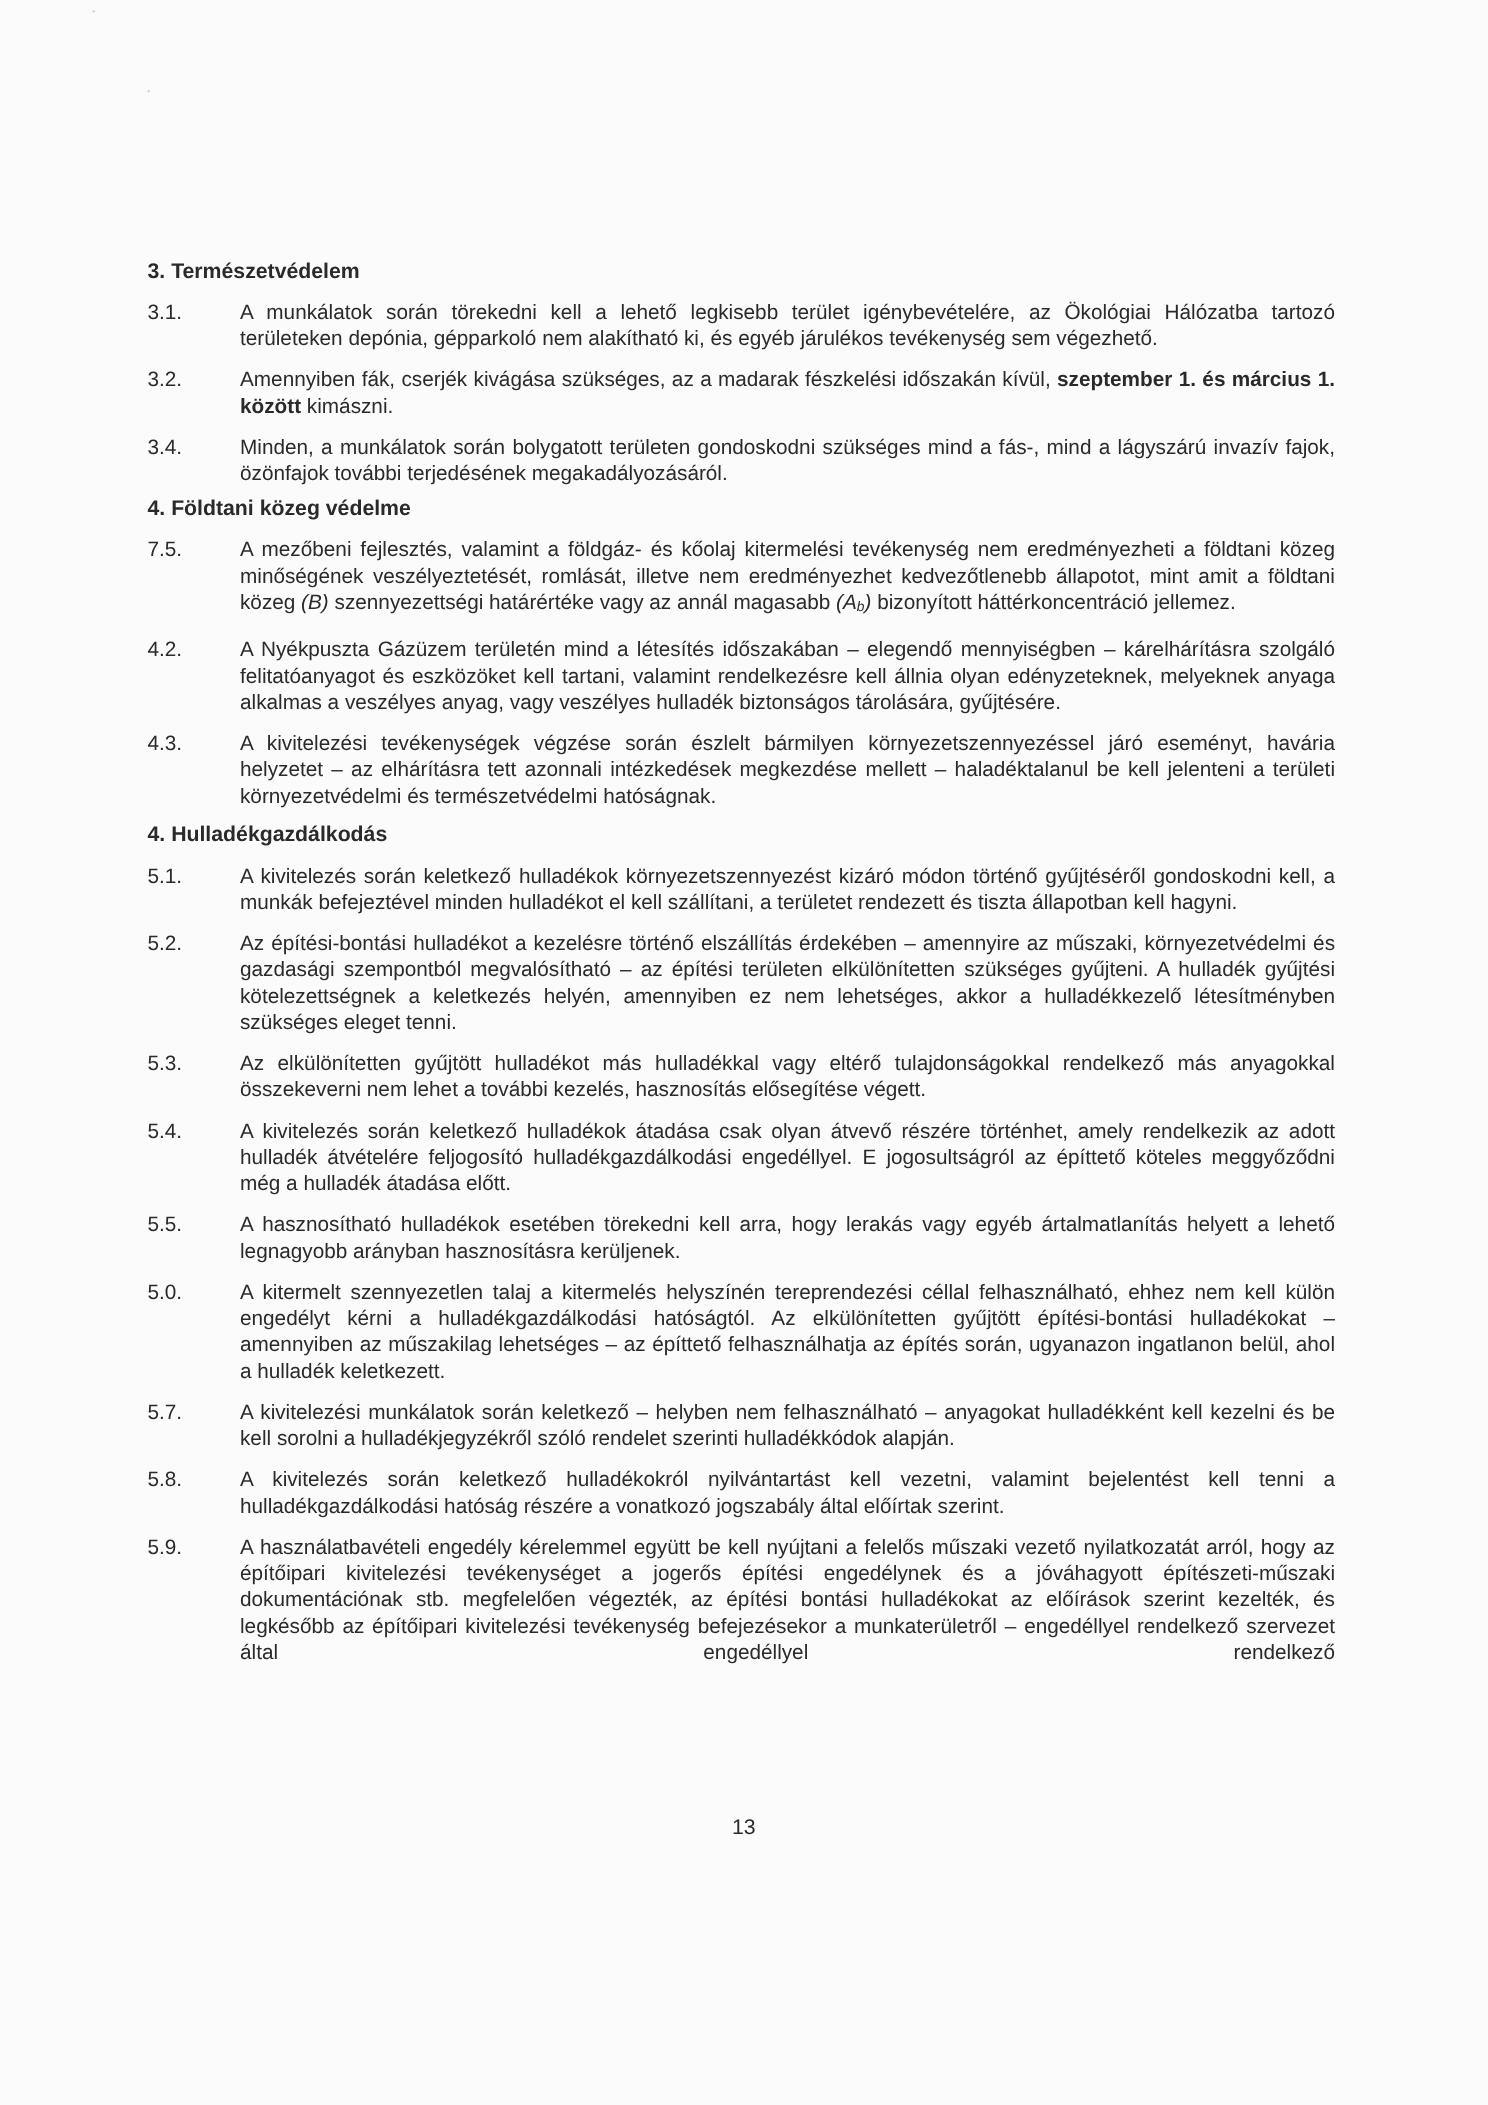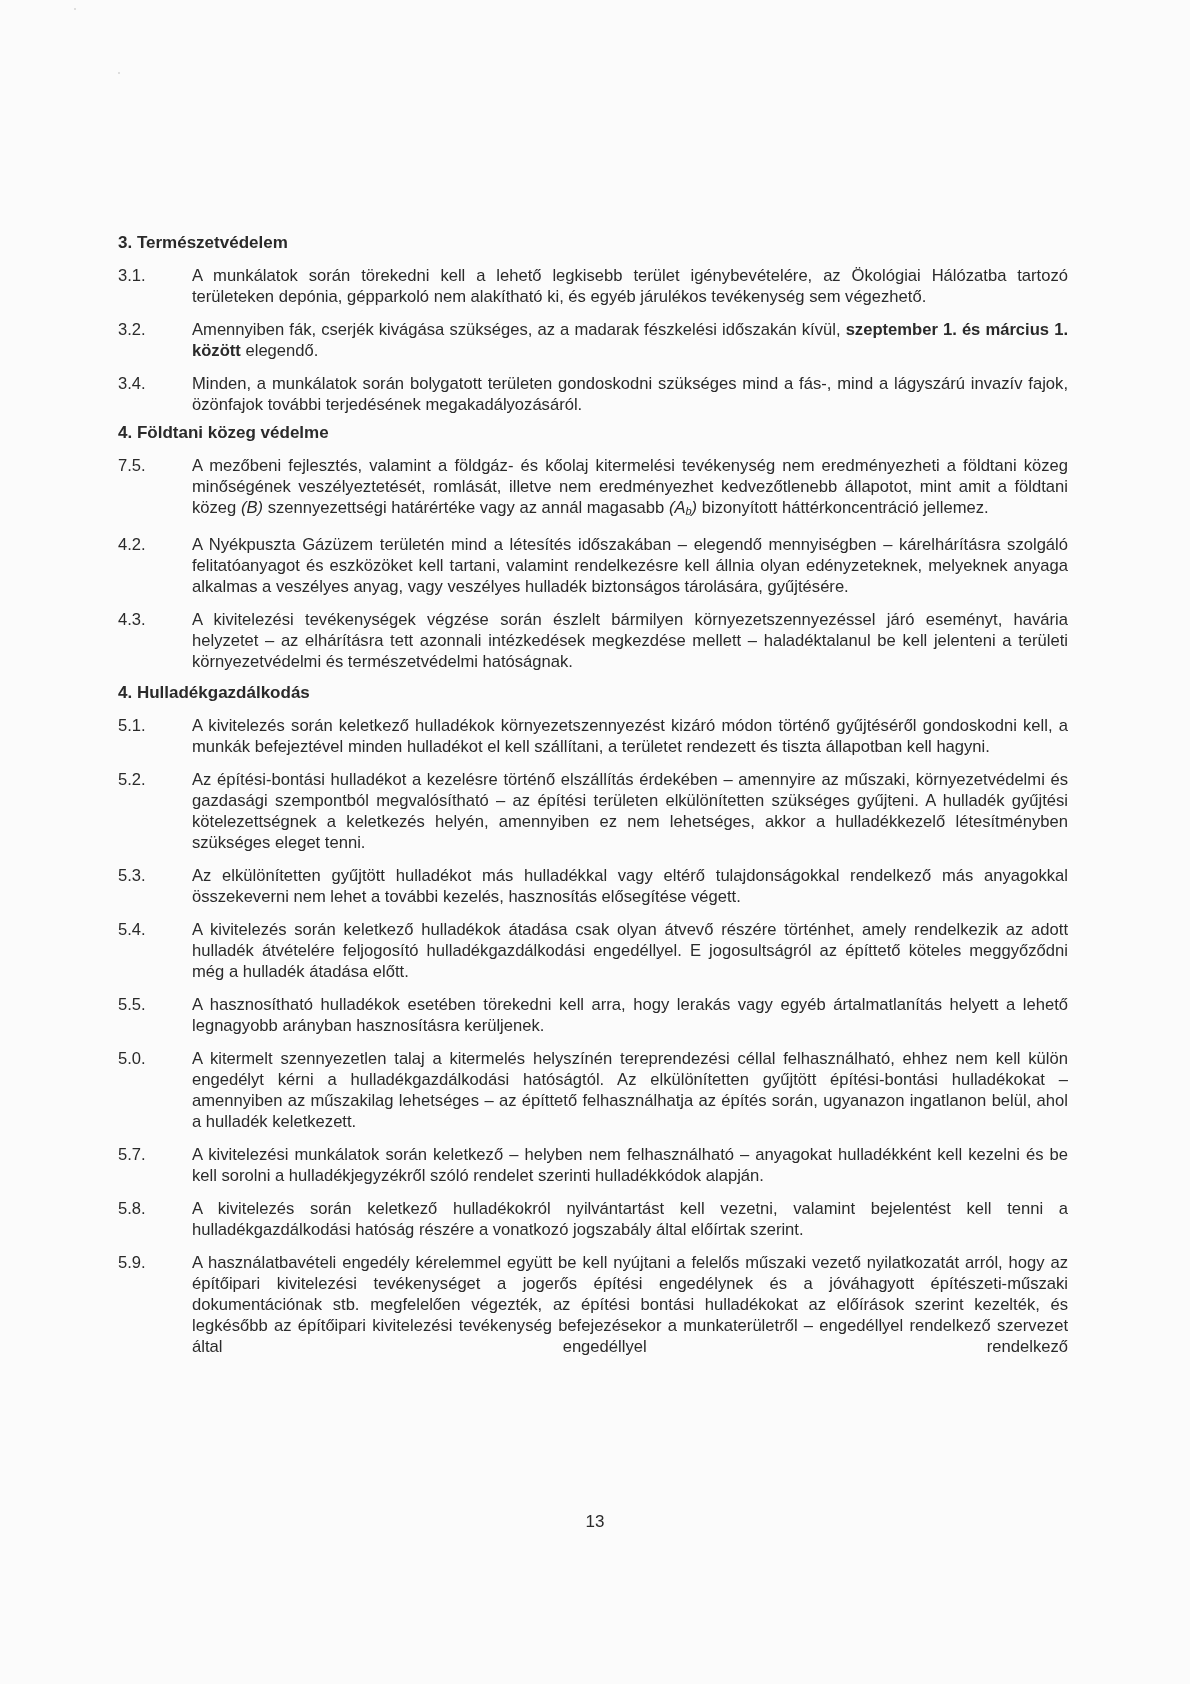--- a/index.html
+++ b/index.html
@@ -6,21 +6,21 @@
   body {
     width: 1190px; height: 1684px;
     background: #fbfbfb;
     position: relative;
     overflow: hidden;
     font-family: "Liberation Sans", sans-serif;
     color: #2a2a2a;
   }
   .page {
     position: absolute;
-    left: 118px; top: 232px;
+    left: 118px; top: 206px;
     width: 950px;
   }
   .heading {
     font-weight: bold;
     font-size: 17px;
     line-height: 21px;
     margin: 0 0 6px 0;
   }
   .item {
     display: flex;
@@ -36,21 +36,21 @@
     flex: 1;
     text-align: justify;
   }
   .gap-lg { margin-bottom: 10px; }
   b { font-weight: bold; }
   i { font-style: italic; }
   sub { font-size: 11px; vertical-align: -2px; }
   .page-number {
     position: absolute;
     left: 0; width: 1190px;
-    top: 1512px;
+    top: 1452px;
     text-align: center;
     font-size: 17px;
   }
   .spec { position:absolute; width:2px; height:2px; background:#d5d5d5; border-radius:1px; }
 </style>
 </head>
 <body>
 
 <span class="spec" style="left:74px; top:8px;"></span>
 <span class="spec" style="left:118px; top:72px;"></span>
@@ -59,21 +59,21 @@
 
   <div class="heading">3. Természetvédelem</div>
 
   <div class="item">
     <span class="num">3.1.</span>
     <span class="text">A munkálatok során törekedni kell a lehető legkisebb terület igénybevételére, az Ökológiai Hálózatba tartozó területeken depónia, gépparkoló nem alakítható ki, és egyéb járulékos tevékenység sem végezhető.</span>
   </div>
 
   <div class="item">
     <span class="num">3.2.</span>
-    <span class="text"><span>Amennyiben fák, cserjék kivágása szükséges, az a madarak fészkelési időszakán kívül, </span><b>szeptember 1. és március 1. között</b><span> elegendő.</span></span>
+    <span class="text"><span>Amennyiben fák, cserjék kivágása szükséges, az a madarak fészkelési időszakán kívül, </span><b>szeptember 1. és március 1. között</b><span> kimászni.</span></span>
   </div>
 
 
   <div class="item">
     <span class="num">3.4.</span>
     <span class="text">Minden, a munkálatok során bolygatott területen gondoskodni szükséges mind a fás-, mind a lágyszárú invazív fajok, özönfajok további terjedésének megakadályozásáról.</span>
   </div>
 
   <div class="heading">4. Földtani közeg védelme</div>
 

